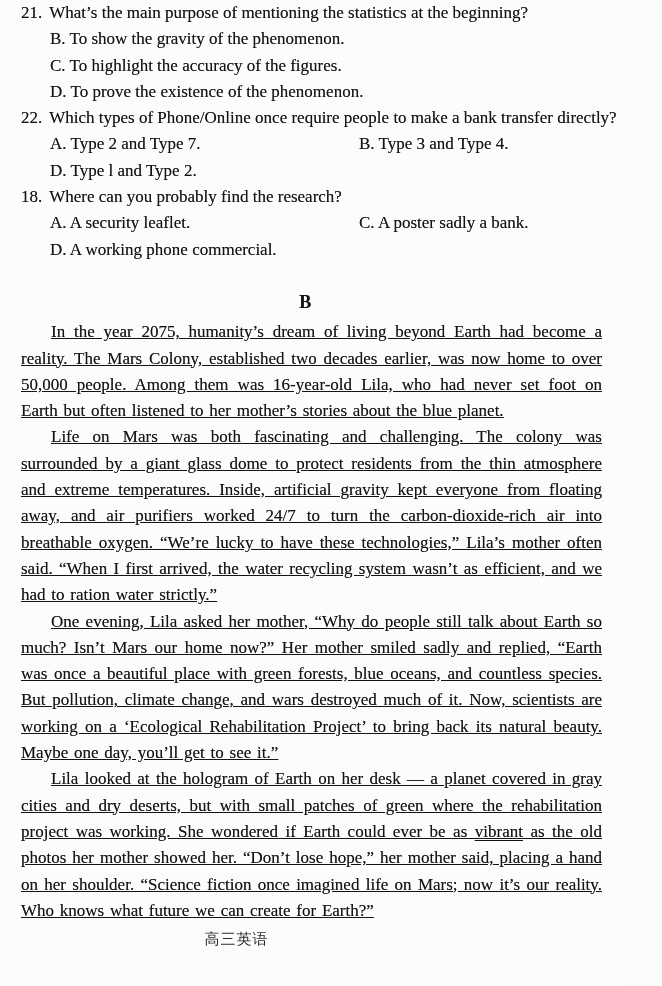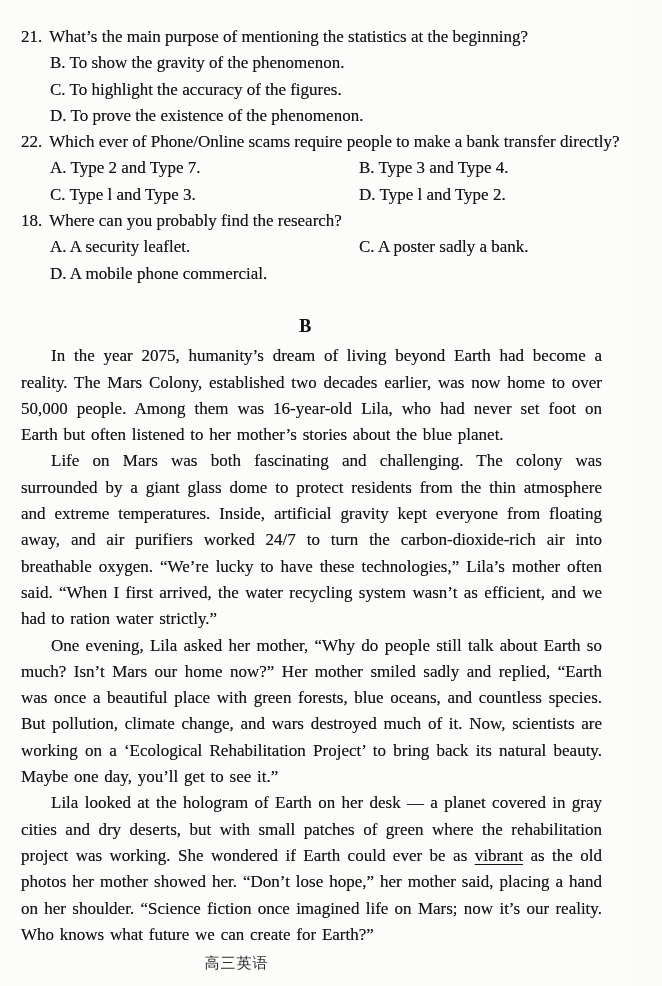--- a/index.html
+++ b/index.html
@@ -10,21 +10,21 @@
   .page {
     position: relative;
     width: 628px;
     height: 986px;
     background: #fcfcfb;
     color: #141414;
     font-family: "Liberation Serif", "DejaVu Serif", serif;
     font-size: 17px;
     overflow: hidden;
     box-sizing: border-box;
-    padding: 24px 26px 0 21px;
+    padding: 0 26px 0 21px;
     text-shadow: 0 0 0.6px rgba(20,20,20,0.55); 
   }
   
   .questions { line-height: 26.3px; }
   .stem { white-space: nowrap; }
   .qnum { margin-right: 7px; }
   .opts-single { margin-left: 29px; }
   .opts-single .opt { display: block; }
   .opts-grid {
     margin-left: 29px;
@@ -39,20 +39,21 @@
     line-height: 26.3px;
     margin: 26px 12px 4px 0;
     letter-spacing: 0.5px;
   }
   .passage p {
     margin: 0;
     text-align: justify;
     text-indent: 30px;
     line-height: 26.3px;
     word-spacing: 1.5px;
+    text-decoration: underline;
   }
   .u-word {
     text-decoration: underline;
     text-underline-offset: 3px;
   }
   
   .footer {
     position: relative;
     left: -75px;
     margin-top: 6px;
@@ -77,38 +78,37 @@
       </div>
       <div class="opts-single">
         <span class="opt">B. To show the gravity of the phenomenon.</span>
         <span class="opt">C. To highlight the accuracy of the figures.</span>
         <span class="opt">D. To prove the existence of the phenomenon.</span>
       </div>
     </div>
 
     <div class="question">
       <div class="stem">
-        <span class="qnum">22.</span><span>Which ever of Phone/Online scams require people to make a bank transfer directly?</span>
+        <span class="qnum">22.</span><span>Which types of Phone/Online once require people to make a bank transfer directly?</span>
       </div>
       <div class="opts-grid">
         <span class="opt">A. Type 2 and Type 7.</span>
         <span class="opt">B. Type 3 and Type 4.</span>
-        <span class="opt">C. Type l and Type 3.</span>
         <span class="opt">D. Type l and Type 2.</span>
       </div>
     </div>
 
     <div class="question">
       <div class="stem">
         <span class="qnum">18.</span><span>Where can you probably find the research?</span>
       </div>
       <div class="opts-grid">
         <span class="opt">A. A security leaflet.</span>
         <span class="opt">C. A poster sadly a bank.</span>
-        <span class="opt">D. A mobile phone commercial.</span>
+        <span class="opt">D. A working phone commercial.</span>
       </div>
     </div>
 
   </div>
 
   <div class="section-heading">B</div>
 
   <div class="passage">
     <p>In the year 2075, humanity’s dream of living beyond Earth had become a reality. The Mars Colony, established two decades earlier, was now home to over 50,000 people. Among them was 16-year-old Lila, who had never set foot on Earth but often listened to her mother’s stories about the blue planet.</p>
     <p>Life on Mars was both fascinating and challenging. The colony was surrounded by a giant glass dome to protect residents from the thin atmosphere and extreme temperatures. Inside, artificial gravity kept everyone from floating away, and air purifiers worked 24/7 to turn the carbon-dioxide-rich air into breathable oxygen. “We’re lucky to have these technologies,” Lila’s mother often said. “When I first arrived, the water recycling system wasn’t as efficient, and we had to ration water strictly.”</p>

